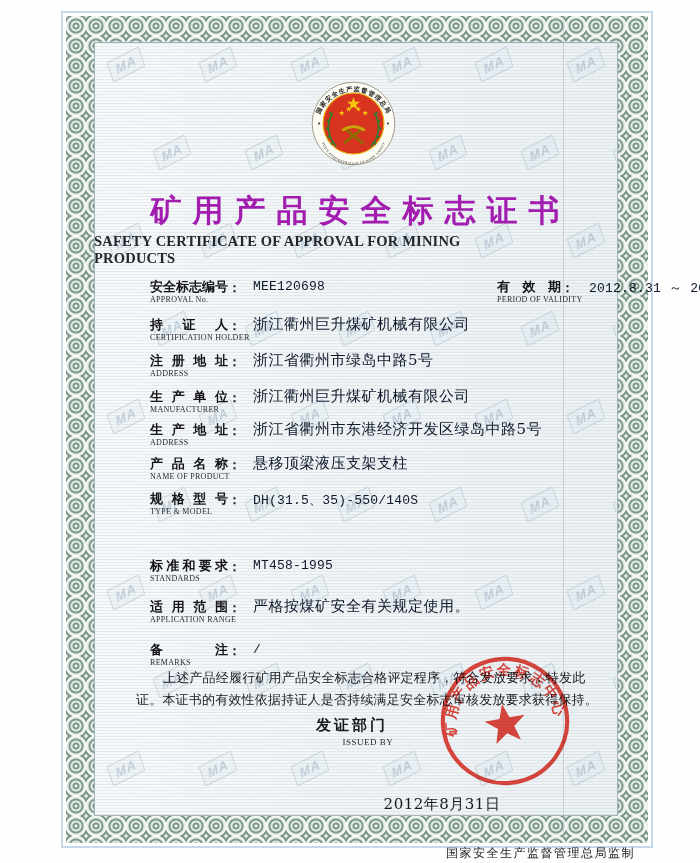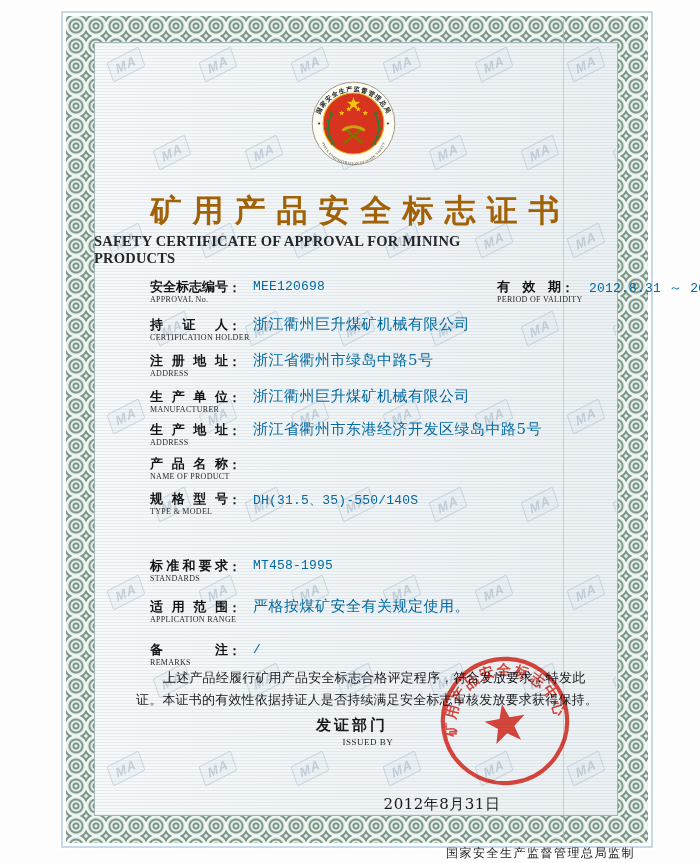--- a/index.html
+++ b/index.html
@@ -34,33 +34,33 @@
     border-radius:2px;color:rgba(160,178,196,.55);background:rgba(198,212,224,.10);
     font:italic bold 13px "Liberation Sans",sans-serif;display:flex;align-items:center;
     justify-content:center;transform:rotate(-27deg) skewX(-8deg);letter-spacing:1px;}
 
   .foldline{position:absolute;left:563px;top:20px;width:1px;height:820px;
     background:rgba(168,181,188,.55);}
 
   
   .emblem{position:absolute;left:310px;top:80px;width:87px;height:87px;}
   .title-zh{position:absolute;left:94px;top:190px;width:522px;text-align:center;
-    font-weight:bold;font-size:31px;letter-spacing:11px;color:#a16207;
+    font-weight:bold;font-size:31px;letter-spacing:11px;color:#a21caf;
     font-family:"Liberation Serif",serif;text-indent:11px;}
   .title-en{position:absolute;left:94px;top:233px;width:430px;text-align:left;
     font-weight:bold;font-size:14.5px;letter-spacing:.2px;color:#23272c;}
 
   
   .row{position:absolute;left:150px;white-space:nowrap;}
   .lblzh{display:inline-block;width:78px;text-align:justify;text-align-last:justify;
     font-weight:bold;font-size:13px;color:#141417;vertical-align:top;}
   .colon{font-weight:bold;font-size:13px;color:#141417;}
   .lblen{position:absolute;left:0;top:17px;font-size:8px;letter-spacing:.3px;color:#2a2a2e;
     font-family:"Liberation Serif",serif;white-space:nowrap;}
-  .val{display:inline-block;margin-left:8px;font-size:15px;color:#0369a1;
+  .val{display:inline-block;margin-left:8px;font-size:15px;color:#0f172a;
     font-family:"DejaVu Serif",serif;vertical-align:top;margin-top:-1px;letter-spacing:.5px;}
   .code{font-family:"Liberation Mono",monospace;font-size:13px;letter-spacing:.2px;margin-top:1px;}
 
   .validity{position:absolute;left:347px;top:0;white-space:nowrap;}
   .validity .lblzh{width:64px;}
   .validity .val{position:absolute;left:84px;top:0;}
 
   
   .stmt{position:absolute;left:136px;width:460px;font-size:13px;color:#191a20;
     font-family:"DejaVu Serif",serif;letter-spacing:.2px;white-space:nowrap;}
@@ -211,20 +211,21 @@
 
   <div class="row" style="top:421px">
     <span class="lblzh">生产地址</span><span class="colon">：</span>
     <span class="lblen">ADDRESS</span>
     <span class="val">浙江省衢州市东港经济开发区绿岛中路5号</span>
   </div>
 
   <div class="row" style="top:455px">
     <span class="lblzh">产品名称</span><span class="colon">：</span>
     <span class="lblen">NAME OF PRODUCT</span>
+    <span class="val">悬移顶梁液压支架支柱</span>
   </div>
 
   <div class="row" style="top:490px">
     <span class="lblzh">规格型号</span><span class="colon">：</span>
     <span class="lblen">TYPE &amp; MODEL</span>
     <span class="val code">DH(31.5、35)-550/140S</span>
   </div>
 
   <div class="row" style="top:557px">
     <span class="lblzh">标准和要求</span><span class="colon">：</span>

